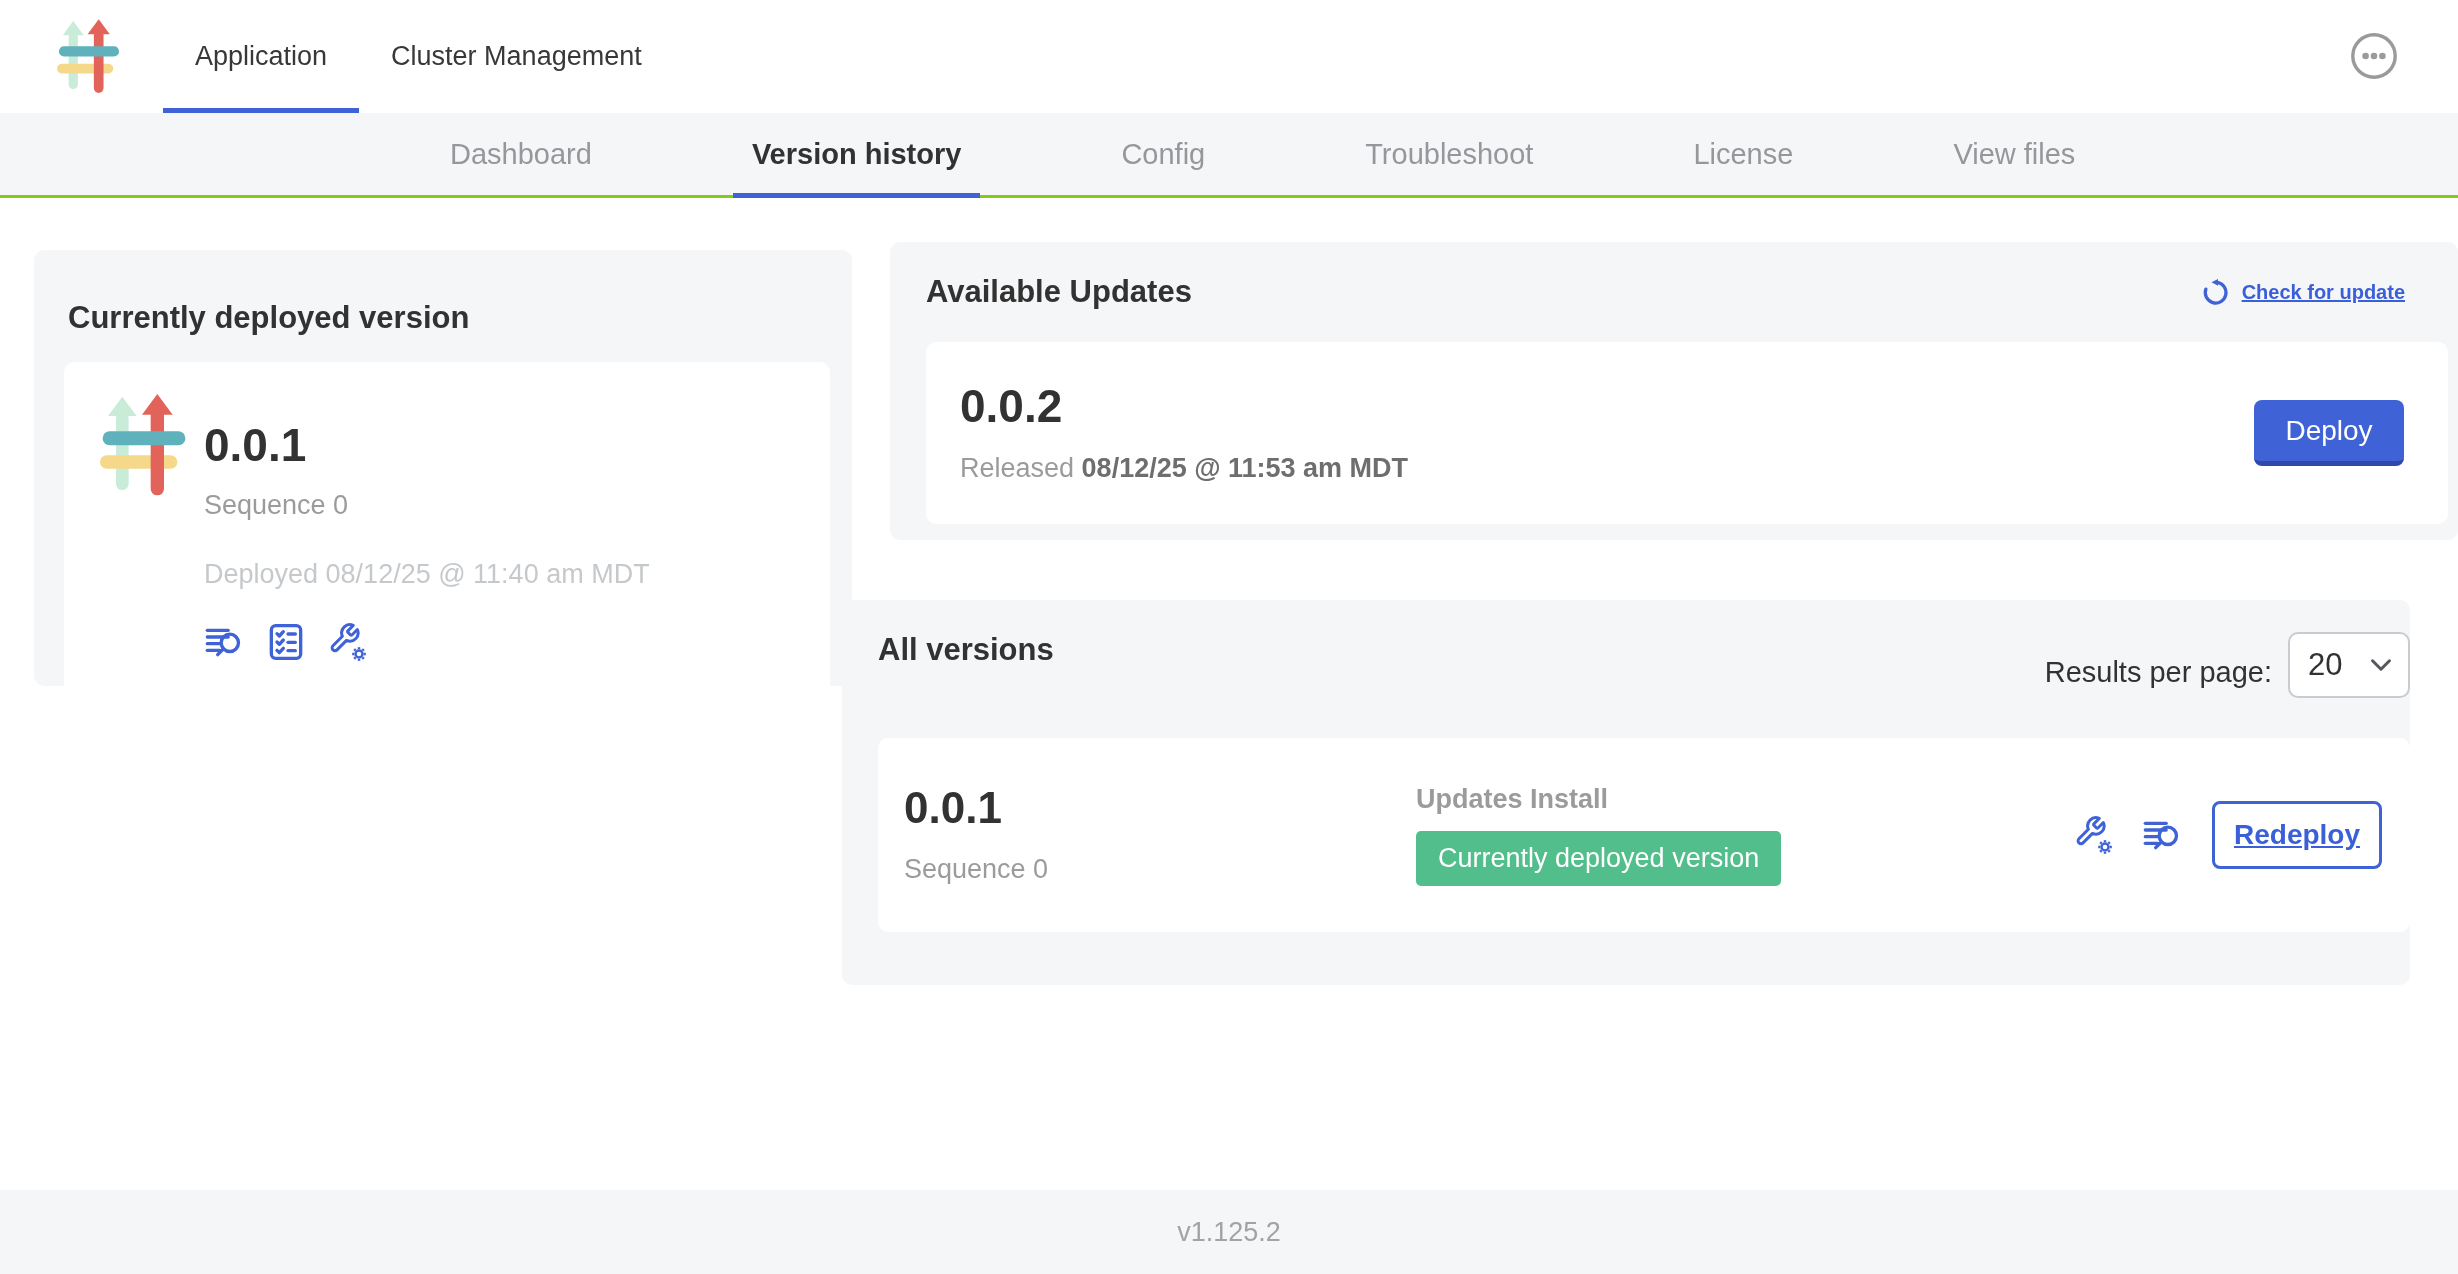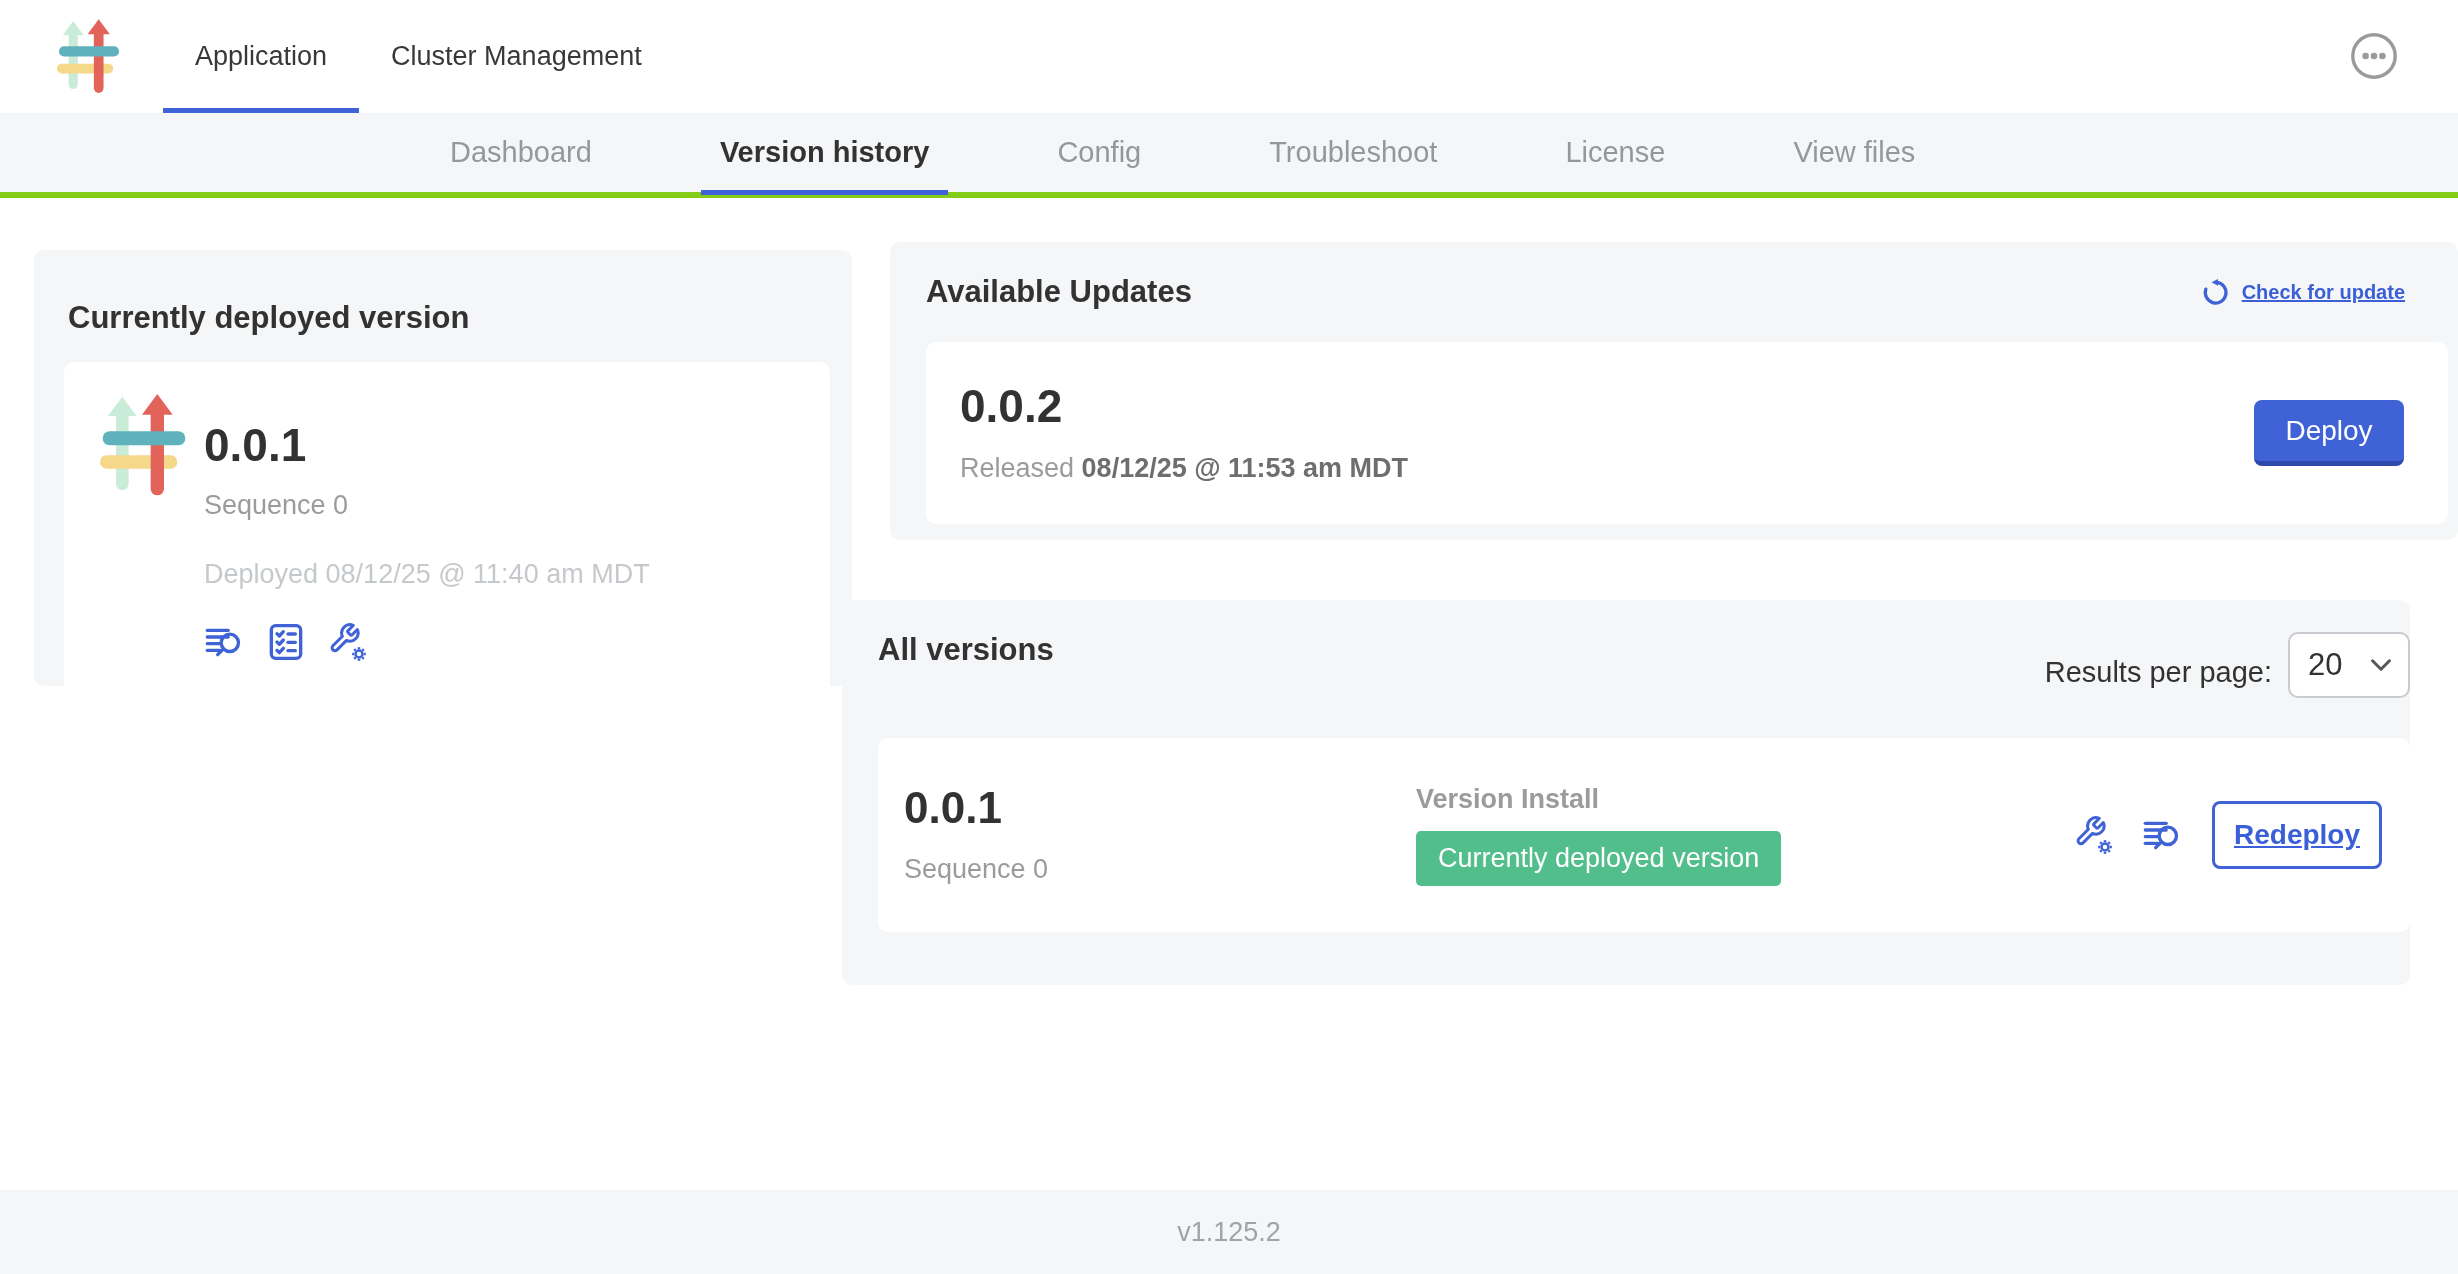--- a/index.html
+++ b/index.html
@@ -14,21 +14,21 @@
   .topnav { height:113px; background:#fff; display:flex; align-items:stretch; position:relative; }
   .logo-wrap { margin-left:57px; width:66px; display:flex; align-items:center; }
   .logo-wrap svg { width:64px; height:76px; }
   .topnav-tabs { display:flex; margin-left:40px; }
   .top-tab { display:flex; align-items:center; padding:0 32px; font-size:27px; color:#383838; cursor:pointer; position:relative; }
   .top-tab.active::after { content:""; position:absolute; left:0; right:0; bottom:0; height:5px; background:#3f63d6; }
   .nav-right { position:absolute; right:60px; top:32px; }
   .icon-btn { background:none; border:none; padding:0; cursor:pointer; line-height:0; }
 
   
-  .subnav { height:85px; background:#f5f6f8; border-bottom:6px solid #84cc16; display:flex; padding-left:431px; }
+  .subnav { height:85px; background:#f5f6f8; border-bottom:3px solid #84cc16; display:flex; padding-left:431px;gap:32px; }
   .sub-tab { display:flex; align-items:center; padding:0 19px; margin-right:90px; font-size:29px; color:#96979b; cursor:pointer; position:relative; white-space:nowrap; }
   .sub-tab.active { color:#323232; font-weight:bold; }
   .sub-tab.active::after { content:""; position:absolute; left:0; right:0; bottom:-3px; height:5px; background:#3f63d6; }
 
   
   .main { position:relative; height:992px; background:#fff; }
   .card { background:#f5f6f8; border-radius:10px; position:absolute; }
   .card-title { font-size:31px; font-weight:bold; color:#323232; }
   .inner-card { background:#fff; border-radius:10px; }
 
@@ -258,21 +258,21 @@
           </svg>
         </div>
       </div>
     </div>
     <div class="inner-card version-row">
       <div class="vr-col1">
         <div class="row-version">0.0.1</div>
         <div class="seq-text">Sequence 0</div>
       </div>
       <div>
-        <div class="install-type">Version Install</div>
+        <div class="install-type">Updates Install</div>
         <div class="badge">Currently deployed version</div>
       </div>
       <div class="spacer"></div>
       <div class="row-icons">
         <svg viewBox="0 0 24 24">
             <use href="#def-config"></use>
           </svg>
         <svg viewBox="0 0 24 24">
             <use href="#def-release-notes"></use>
           </svg>

